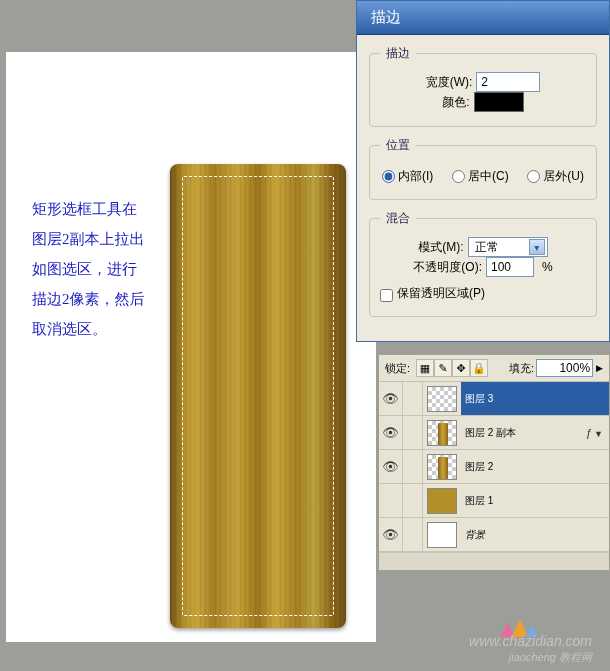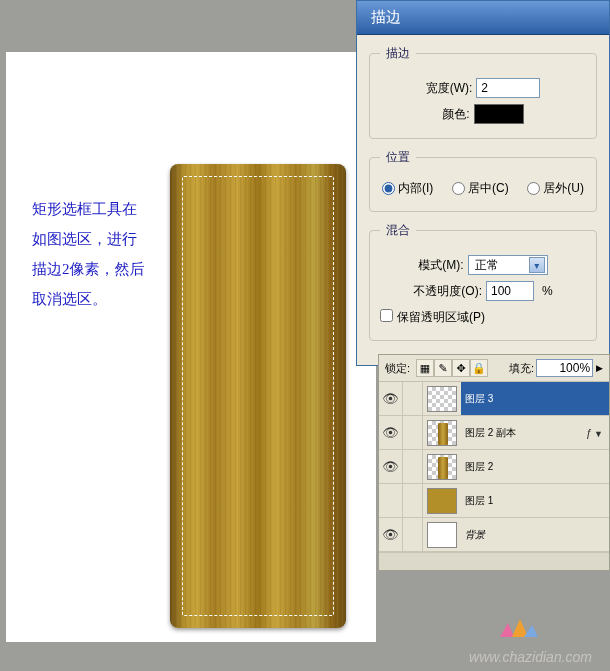--- a/index.html
+++ b/index.html
@@ -13,32 +13,32 @@
 .marquee { position:absolute; top:12px; left:12px; right:12px; bottom:12px; border: 1px dashed #fff; border-radius:2px; }
 
 .instr { position:absolute; top:142px; left:26px; width:140px; color:#1c1cc4; font-size:15px; line-height:30px; font-family: "SimSun"; }
 
 
 .dialog { position:absolute; top:0; left:356px; width:254px; background:#edeadd; border:1px solid #3a6ea5; font-size:12px; }
 .dlg-title { background: linear-gradient(#6a99d8, #2b5fa5); color:#fff; font-size:15px; padding:7px 14px; border-bottom:1px solid #1a3e70; }
 .dlg-body { padding:10px 12px 14px; }
 fieldset { border:1px solid #c8c5b6; border-radius:4px; padding:10px 10px 14px; margin-bottom:10px; position:relative; }
 legend { padding:0 6px; color:#225; }
-.row { display:flex; align-items:center; margin-top:6px; justify-content:center; gap:4px; }
+.row { display:flex; align-items:center; justify-content:center; gap:4px; }
 .row label { white-space:nowrap; }
 input[type=text] { border:1px solid #7a98b8; background:#fff; height:20px; padding:0 4px; font-size:12px; }
 .w-width { width:64px; }
 .swatch { width:50px; height:20px; background:#000; border:1px solid #666; display:inline-block; }
 .radios { display:flex; justify-content:space-between; padding:4px 2px 0; }
 .radios label { display:flex; align-items:center; gap:3px; cursor:pointer; }
 input[type=radio] { accent-color:#2b5fa5; }
 .select { display:inline-flex; align-items:center; border:1px solid #7a98b8; background:#fff; height:20px; width:80px; justify-content:space-between; padding:0 2px 0 6px; }
 .select .chev { width:16px; height:16px; background:linear-gradient(#d6e4f7,#a8c2e6); border:1px solid #7a98b8; display:flex; align-items:center; justify-content:center; font-size:10px; color:#2b5fa5; }
 .pct { margin-left:4px; }
-.chk { display:flex; align-items:flex-start; gap:4px; margin-top:8px; }
+.chk { display:flex; align-items:flex-end; gap:4px; margin-top:8px; }
 
 
 .layers { position:absolute; top:354px; left:378px; width:232px; background:#e7e4d6; border:1px solid #a0a090; }
 .layers-top { display:flex; align-items:center; padding:4px 6px; gap:4px; border-bottom:1px solid #c4c0b0; font-size:11px; }
 .lock-icons { display:flex; gap:0; margin-left:2px; }
 .lock-icons span { width:18px; height:18px; display:flex; align-items:center; justify-content:center; border:1px solid #bdb9a8; background:#f2efe2; font-size:11px; }
 .fillbox { margin-left:auto; display:flex; align-items:center; gap:2px; }
 .fillbox input { width:57px; height:18px; text-align:right; padding-right:2px; }
 .fillbox .arrow { font-size:9px; margin-left:1px; }
 
@@ -64,20 +64,21 @@
 </head>
 <body>
 
 <div class="workspace">
   <div class="canvas">
     <div class="wood">
       <div class="marquee"></div>
     </div>
     <div class="instr">
       <div>矩形选框工具在</div>
+      <div>图层2副本上拉出</div>
       <div>如图选区，进行</div>
       <div>描边2像素，然后</div>
       <div>取消选区。</div>
     </div>
   </div>
 
   <div class="dialog">
     <div class="dlg-title">描边</div>
     <div class="dlg-body">
       <fieldset>
@@ -197,14 +198,15 @@
 
   <div class="wm-icon">
     <svg viewBox="0 0 42 24">
         <path d="M2 20 L10 6 L16 20 Z" fill="#e86aa0"></path>
         <path d="M14 20 L22 2 L30 20 Z" fill="#f0a030"></path>
         <path d="M26 20 L34 8 L40 20 Z" fill="#7aa8e0"></path>
       </svg>
   </div>
   <div class="watermark">
     <div>www.chazidian.com</div>
+    <div style="font-size:11px;">jiaocheng 教程网</div>
   </div>
 </div>
 
 </body></html>

